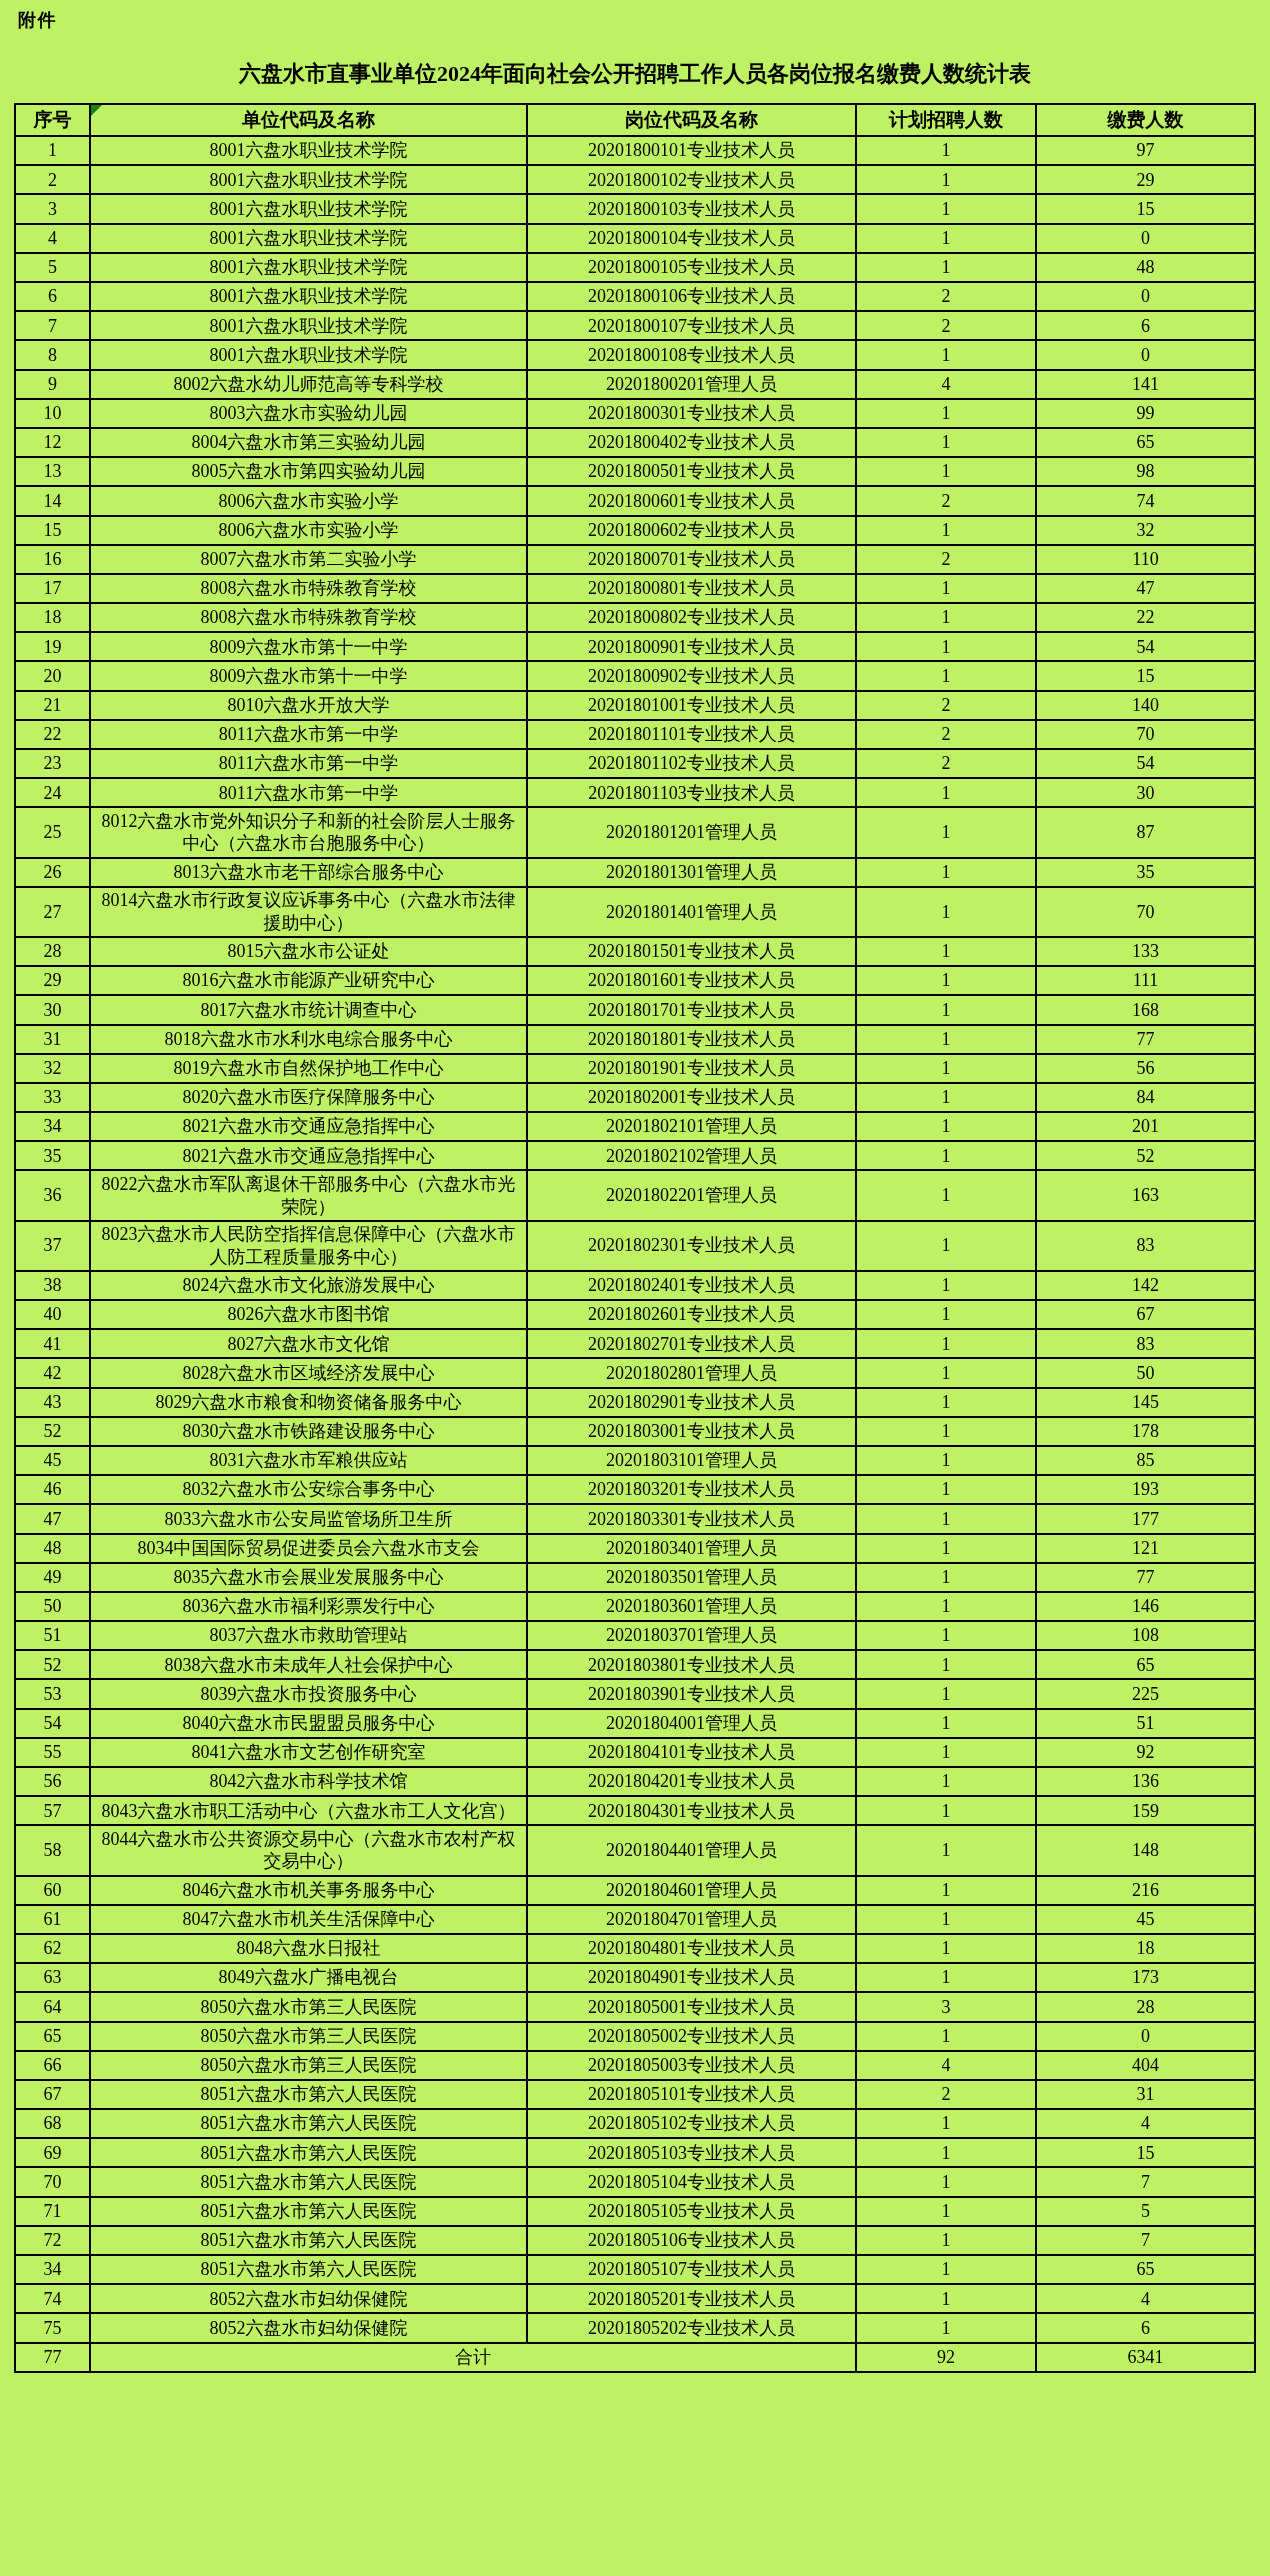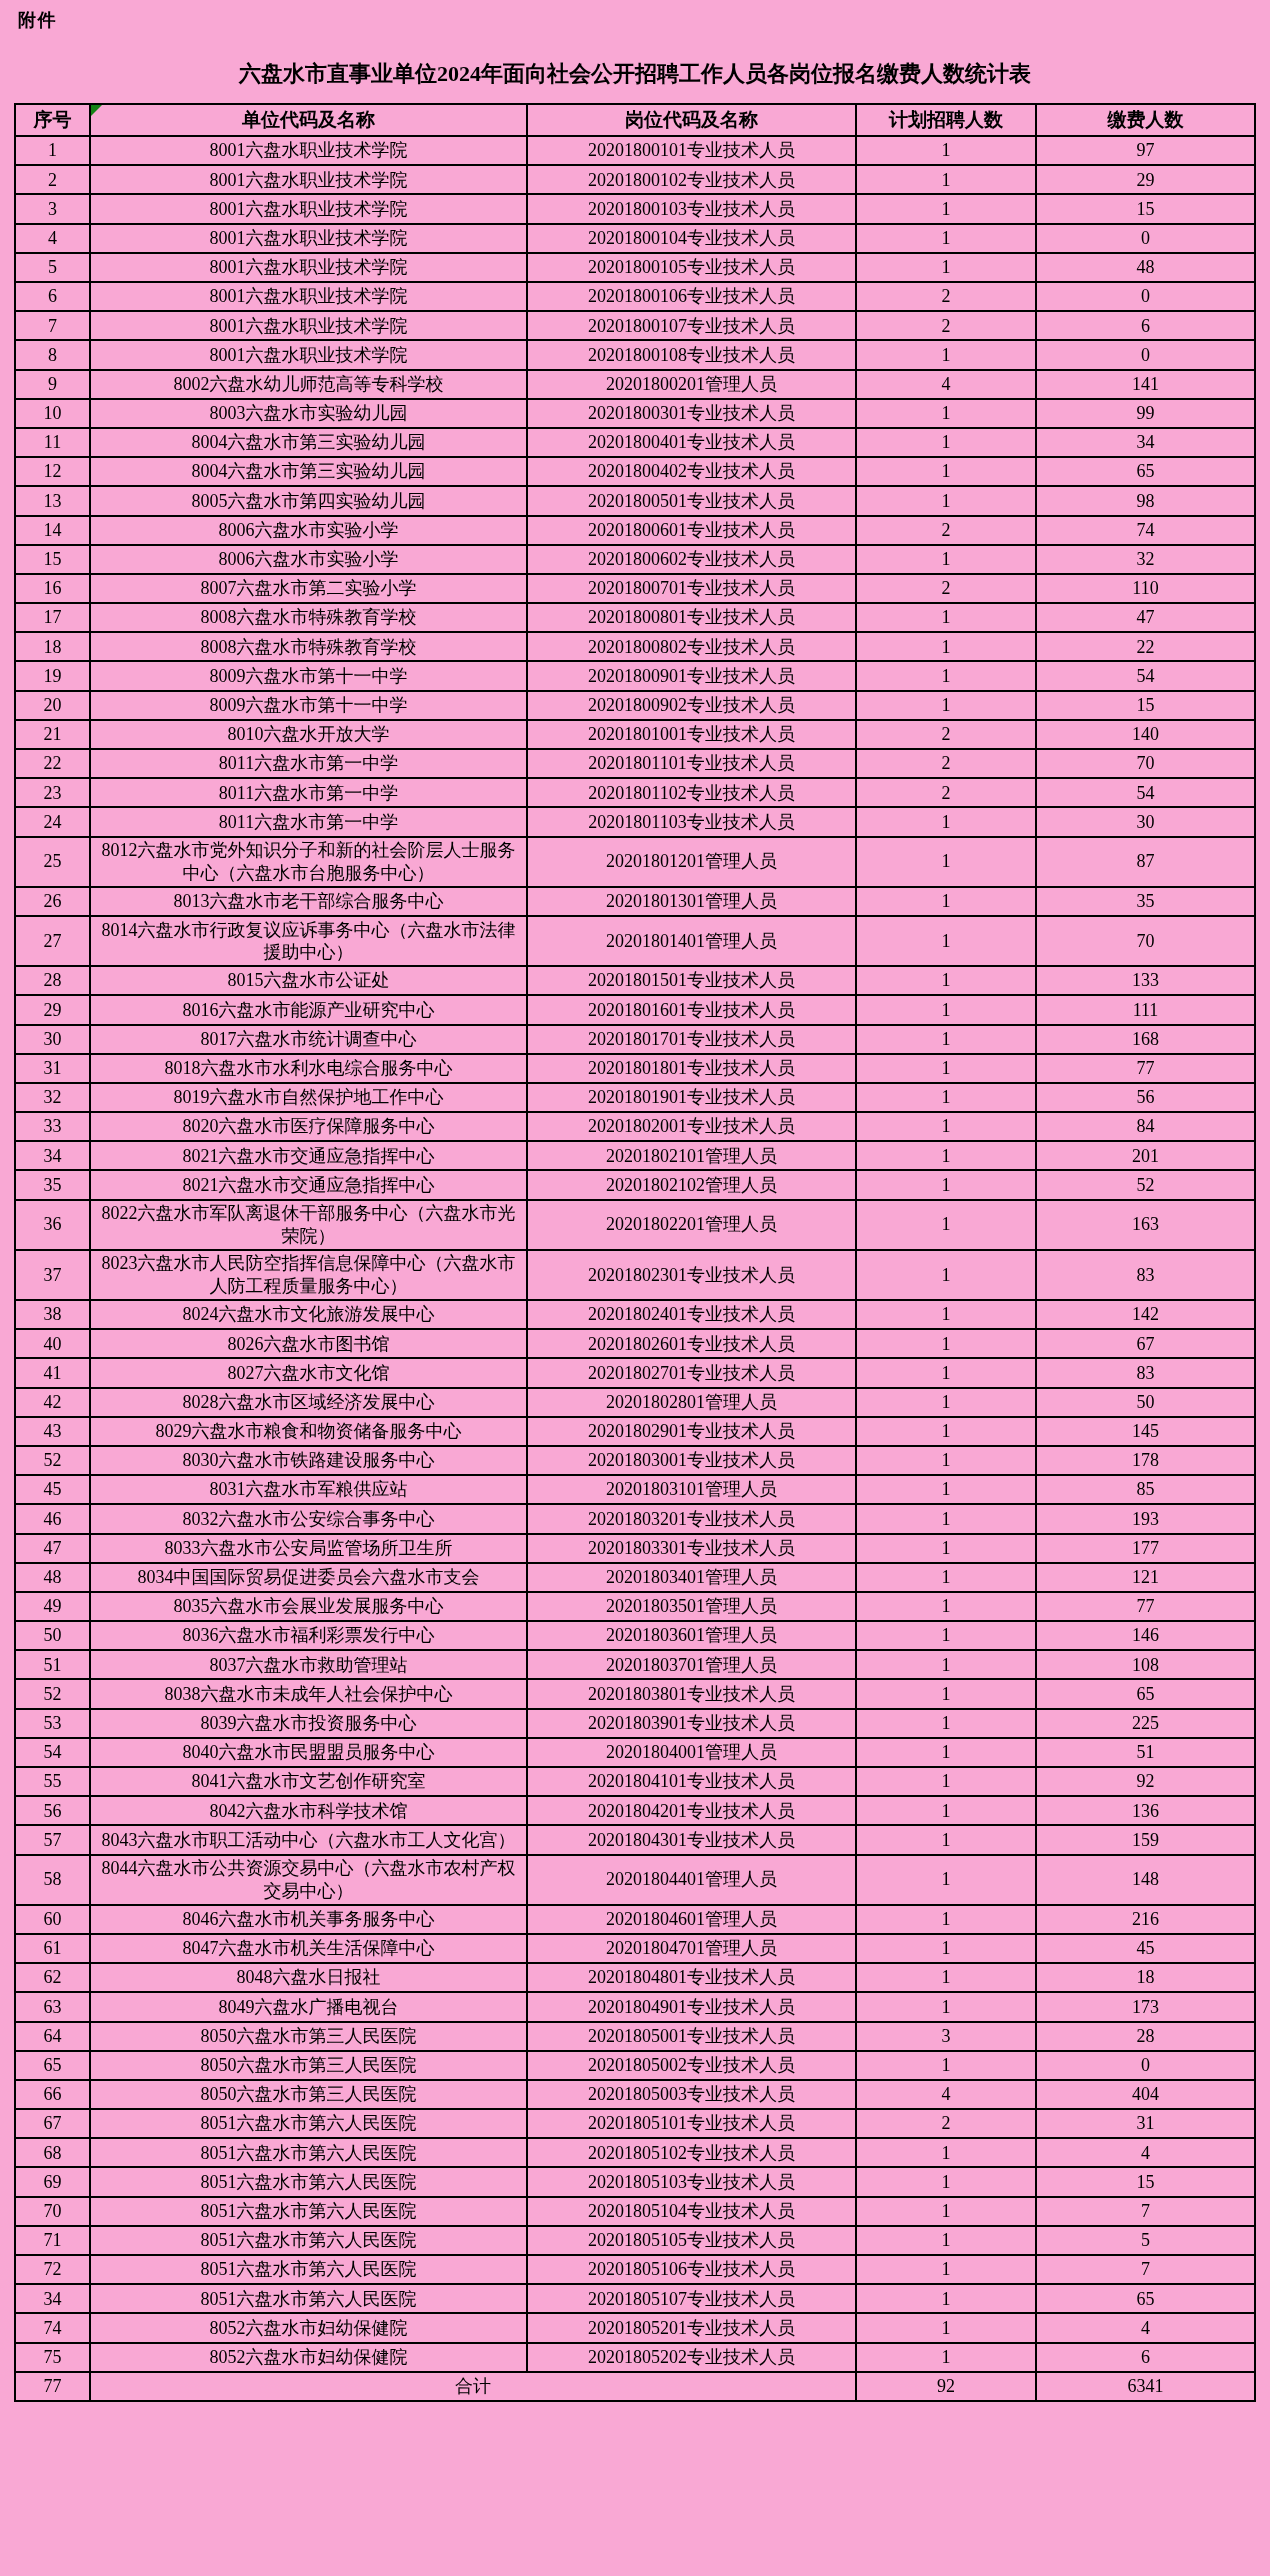--- a/index.html
+++ b/index.html
@@ -6,21 +6,21 @@
     margin: 0;
     padding: 0;
     background: #ffffff;
     color: #000000;
     font-family: "Liberation Serif", "DejaVu Serif", serif;
   }
   .page {
     position: relative;
     width: 1270px;
     min-height: 2576px;
-    background: #f9a8d4;
+    background: #bef264;
     box-sizing: border-box;
   }
   .attachment {
     font-size: 18px;
     font-weight: bold;
     padding: 8.2px 0 0 18px;
     letter-spacing: 1.6px;
   }
   .doc-title {
     text-align: center;
@@ -167,27 +167,20 @@
           <td>141</td>
         </tr>
         <tr>
           <td>10</td>
           <td>8003六盘水市实验幼儿园</td>
           <td>20201800301专业技术人员</td>
           <td>1</td>
           <td>99</td>
         </tr>
         <tr>
-          <td>11</td>
-          <td>8004六盘水市第三实验幼儿园</td>
-          <td>20201800401专业技术人员</td>
-          <td>1</td>
-          <td>34</td>
-        </tr>
-        <tr>
           <td>12</td>
           <td>8004六盘水市第三实验幼儿园</td>
           <td>20201800402专业技术人员</td>
           <td>1</td>
           <td>65</td>
         </tr>
         <tr>
           <td>13</td>
           <td>8005六盘水市第四实验幼儿园</td>
           <td>20201800501专业技术人员</td>

